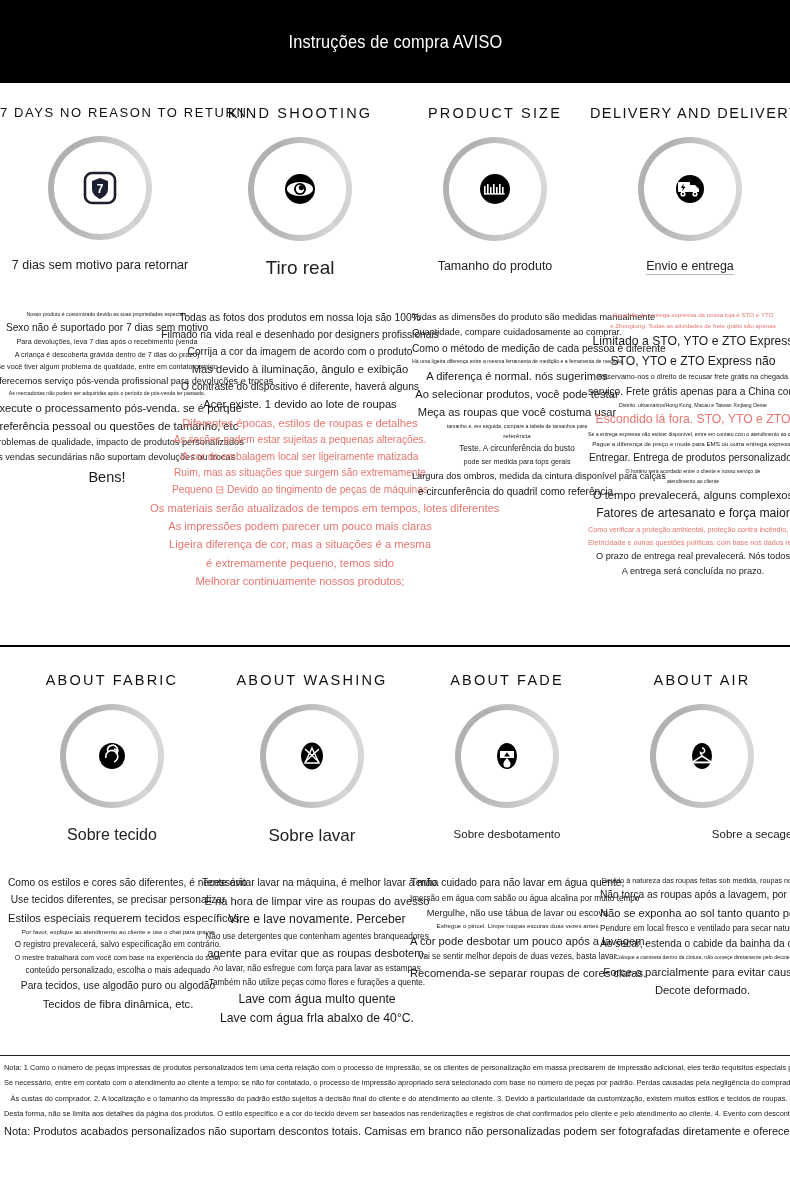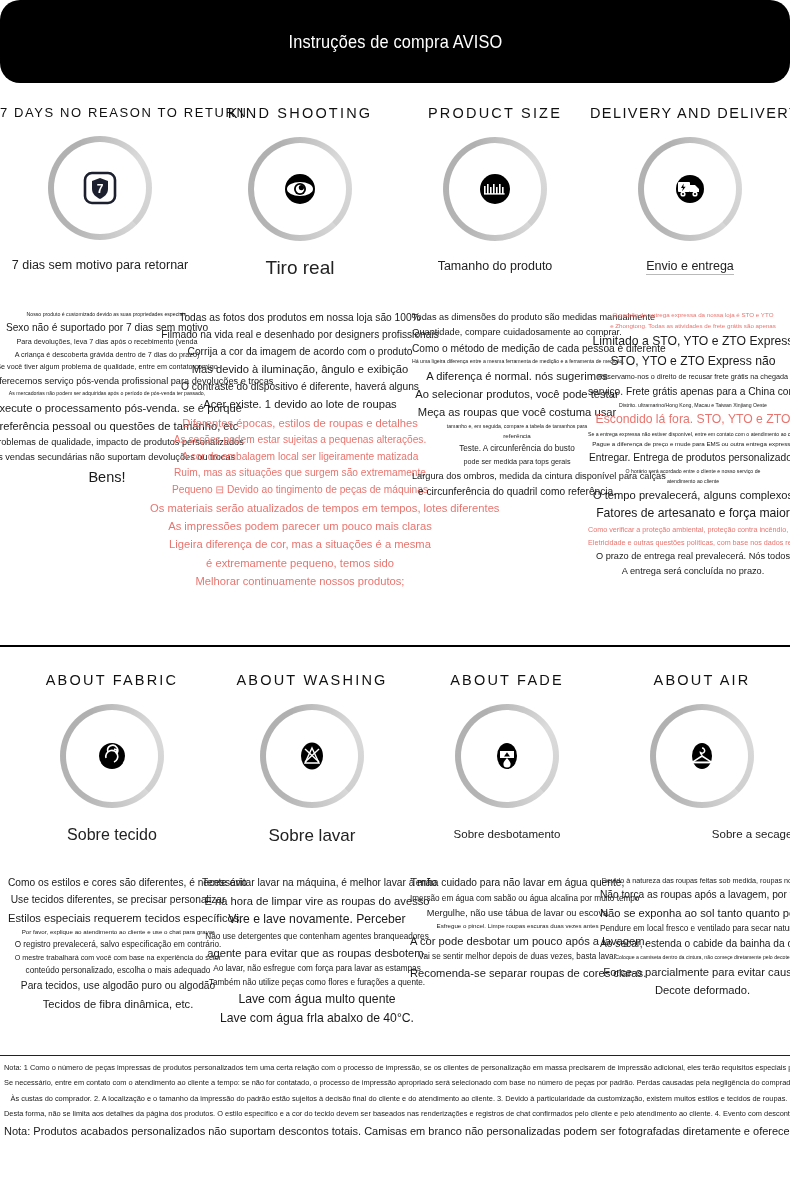--- a/index.html
+++ b/index.html
@@ -8,21 +8,21 @@
     background:#ffffff;
     font-family:"Liberation Sans", sans-serif;
     color:#1a1a1a;
     overflow:hidden;
     position:relative;
   }
   
   .banner{
     height:83px;
     background:#000000;
-    display:flex;align-items:center;justify-content:center;border-radius:20px;
+    display:flex;align-items:center;justify-content:center;
   }
   .banner-title{
     color:#ffffff;
     font-size:19px;
     font-weight:400;
     letter-spacing:.2px;
     transform:scaleX(.86);
   }
   
   .section{position:relative;}

